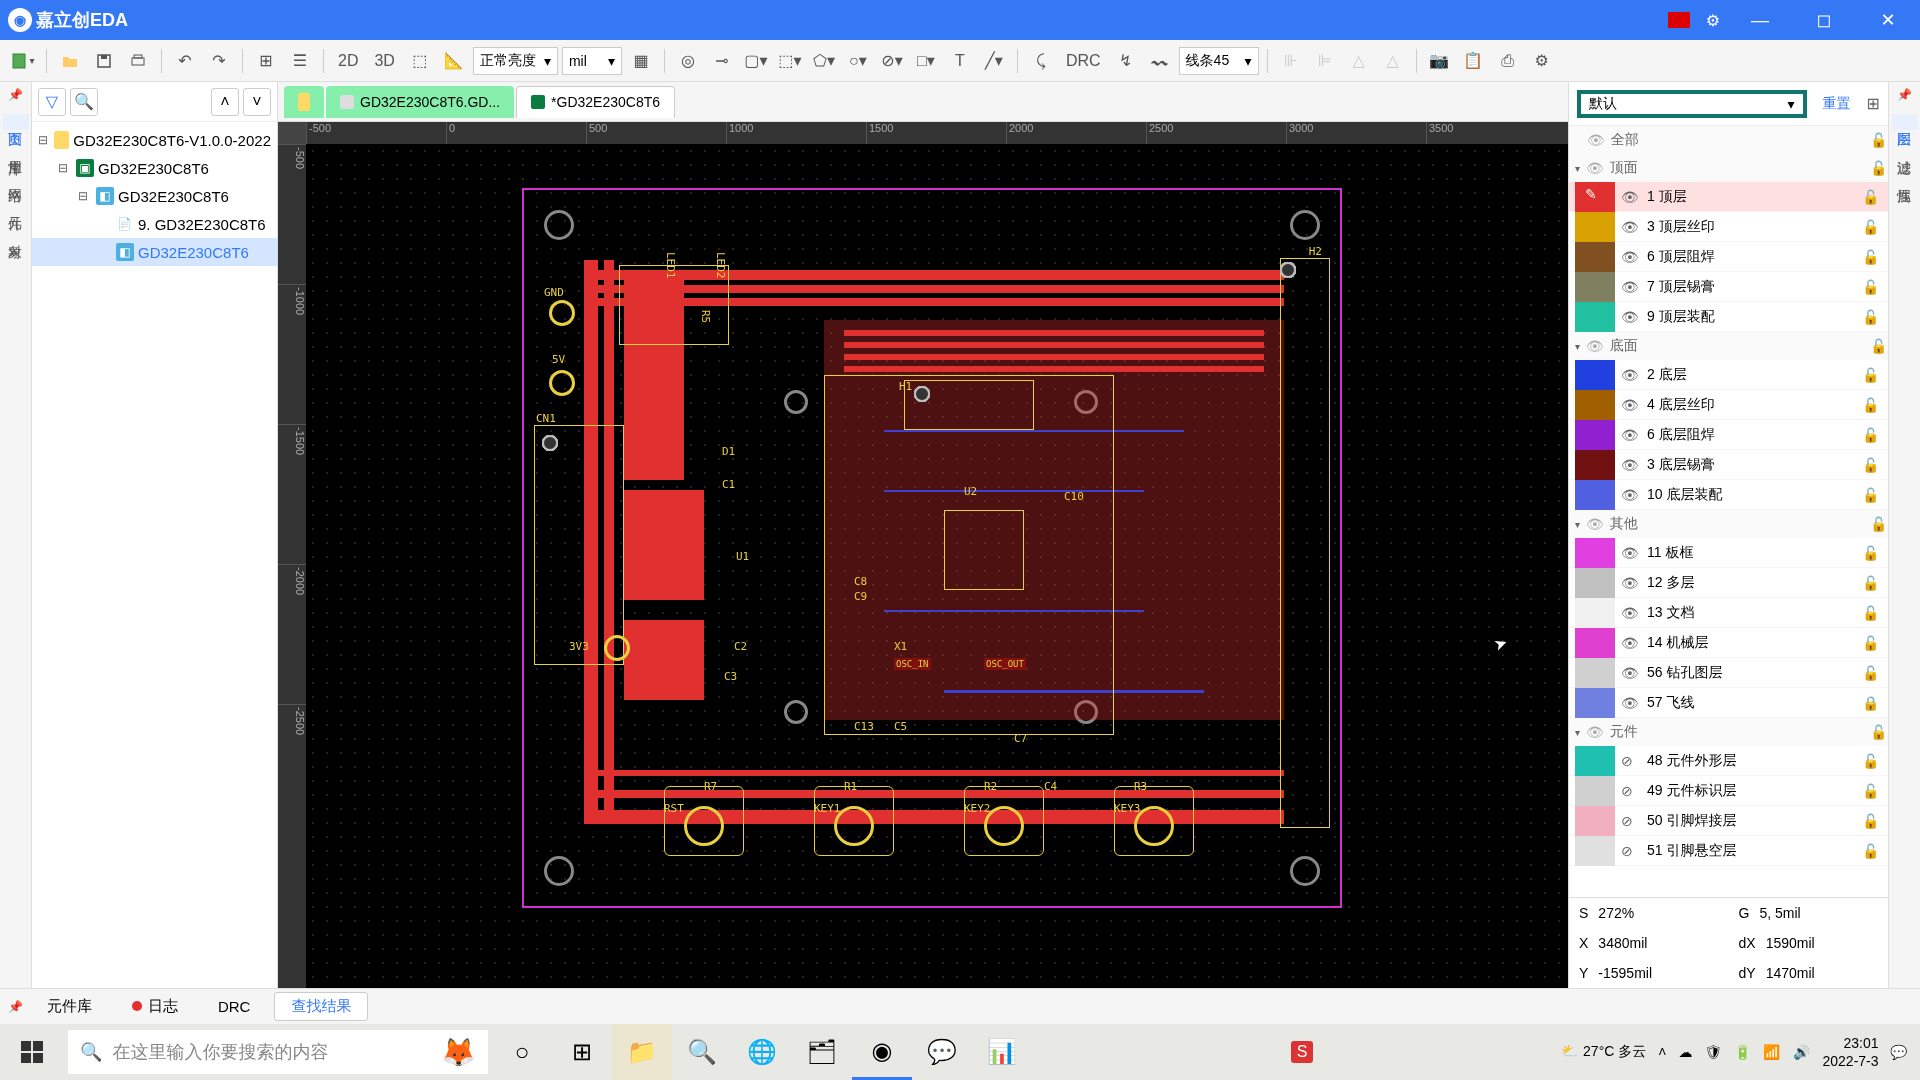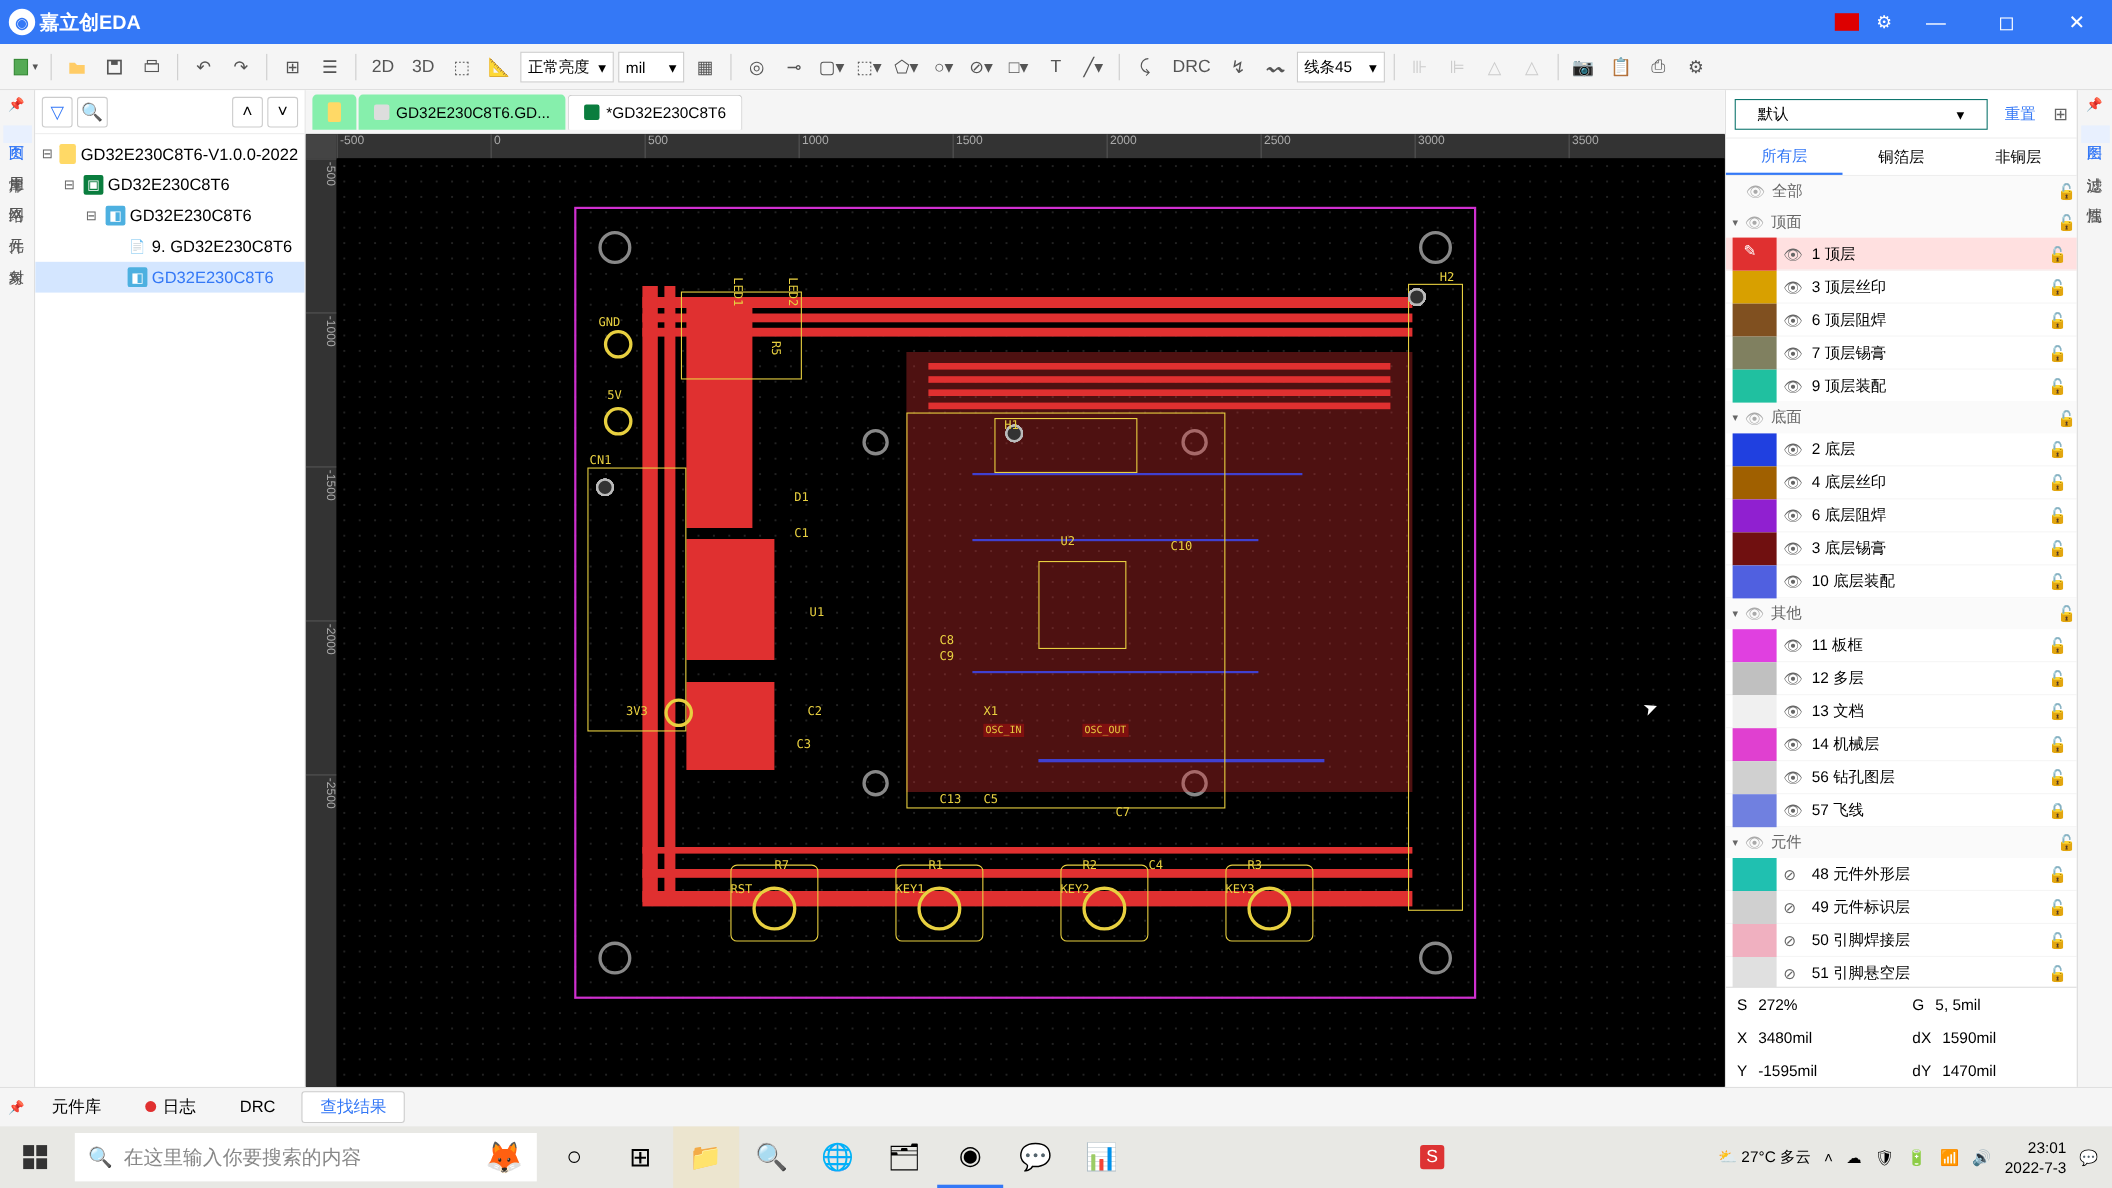--- a/index.html
+++ b/index.html
@@ -59,21 +59,21 @@
 .via { position:absolute; width:16px; height:16px; border:2px solid #bbb; border-radius:50%; background:#333; }
 .pad-hole { position:absolute; width:30px; height:30px; border:3px solid #888; border-radius:50%; }
 .trace { position:absolute; background:#e03030; }
 .label-silk { position:absolute; color:#e8d040; font-size:11px; font-family:monospace; }
 .blue-line { position:absolute; background:#4040d0; height:2px; }
 
 
 .right-rail { width:32px; background:#f5f5f5; border-left:1px solid #ddd; display:flex; flex-direction:column; align-items:center; padding-top:6px; gap:12px; }
 .right-panel { width:320px; background:#fff; border-left:1px solid #ddd; display:flex; flex-direction:column; }
 .rp-top { height:44px; border-bottom:1px solid #eee; display:flex; align-items:center; padding:0 8px; gap:6px; }
-.rp-select { flex:1; height:28px; border:1px solid #0f766e; display:flex; align-items:center; justify-content:space-between; padding:0 20px; font-size:14px; cursor:pointer; }
+.rp-select { flex:1; height:28px; border:4px solid #0f766e; display:flex; align-items:center; justify-content:space-between; padding:0 8px; font-size:14px; cursor:pointer; }
 .rp-btn { padding:4px 10px; font-size:14px; color:#3478f6; cursor:pointer; }
 .rp-tabs { height:34px; display:flex; border-bottom:1px solid #eee; }
 .rp-tab { flex:1; display:flex; align-items:center; justify-content:center; font-size:14px; cursor:pointer; }
 .rp-tab.active { color:#3478f6; border-bottom:2px solid #3478f6; }
 .layers { flex:1; overflow-y:auto; overflow-x:hidden; font-size:14px; }
 .layer-row { height:30px; display:flex; align-items:center; gap:6px; padding:0 6px; cursor:pointer; border-bottom:1px solid #f5f5f5; }
 .layer-swatch { width:40px; height:30px; flex-shrink:0; }
 .layer-eye { width:20px; color:#666; font-size:14px; }
 .layer-name { flex:1; white-space:nowrap; overflow:hidden; }
 .layer-lock { width:20px; color:#aaa; }
@@ -409,21 +409,21 @@
           </div>
 
           <div class="pad-hole" style="top:110px;left:25px;width:26px;height:26px;border-color:#e8d040;"></div>
           <div class="pad-hole" style="top:180px;left:25px;width:26px;height:26px;border-color:#e8d040;"></div>
           <div class="pad-hole" style="top:445px;left:80px;width:26px;height:26px;border-color:#e8d040;"></div>
 
           <div class="label-silk" style="top:96px;left:20px;">GND</div>
           <div class="label-silk" style="top:163px;left:28px;">5V</div>
           <div class="label-silk" style="top:450px;left:45px;">3V3</div>
           <div class="label-silk" style="top:222px;left:12px;">CN1</div>
-          <div class="label-silk" style="top:190px;left:389px;">H1</div>
+          <div class="label-silk" style="top:190px;left:375px;">H1</div>
           <div class="label-silk" style="top:55px;right:18px;">H2</div>
           <div class="label-silk" style="top:255px;left:198px;">D1</div>
           <div class="label-silk" style="top:288px;left:198px;">C1</div>
           <div class="label-silk" style="top:450px;left:210px;">C2</div>
           <div class="label-silk" style="top:480px;left:200px;">C3</div>
           <div class="label-silk" style="top:300px;left:540px;">C10</div>
           <div class="label-silk" style="top:530px;left:330px;">C13</div>
           <div class="label-silk" style="top:385px;left:330px;">C8</div>
           <div class="label-silk" style="top:400px;left:330px;">C9</div>
           <div class="label-silk" style="top:360px;left:212px;">U1</div>
@@ -452,25 +452,20 @@
 
   <div class="right-panel">
     <div class="rp-top">
       <div class="rp-select">
           <span>默认</span>
           <span>▾</span>
         </div>
       <span class="rp-btn">重置</span>
       <span style="color:#666;">⊞</span>
     </div>
-    <div class="rp-tabs">
-      <div class="rp-tab active">所有层</div>
-      <div class="rp-tab">铜箔层</div>
-      <div class="rp-tab">非铜层</div>
-    </div>
     <div class="layers">
       <div class="layer-group">
           <span style="margin-left:-28px;color:#aaa;">👁</span>
           <span>全部</span>
           <span style="margin-left:auto;color:#aaa;">🔓</span>
         </div>
       <div class="layer-group">
           <span style="margin-left:-40px;font-size:10px;">▾</span>
           <span style="color:#aaa;">👁</span>
           <span>顶面</span>

